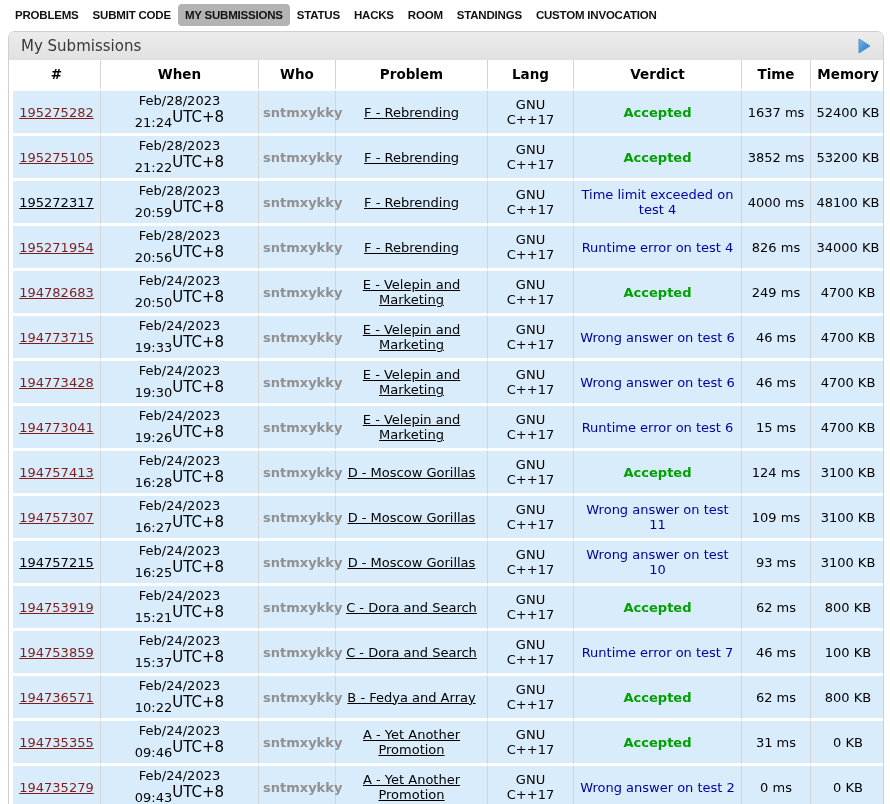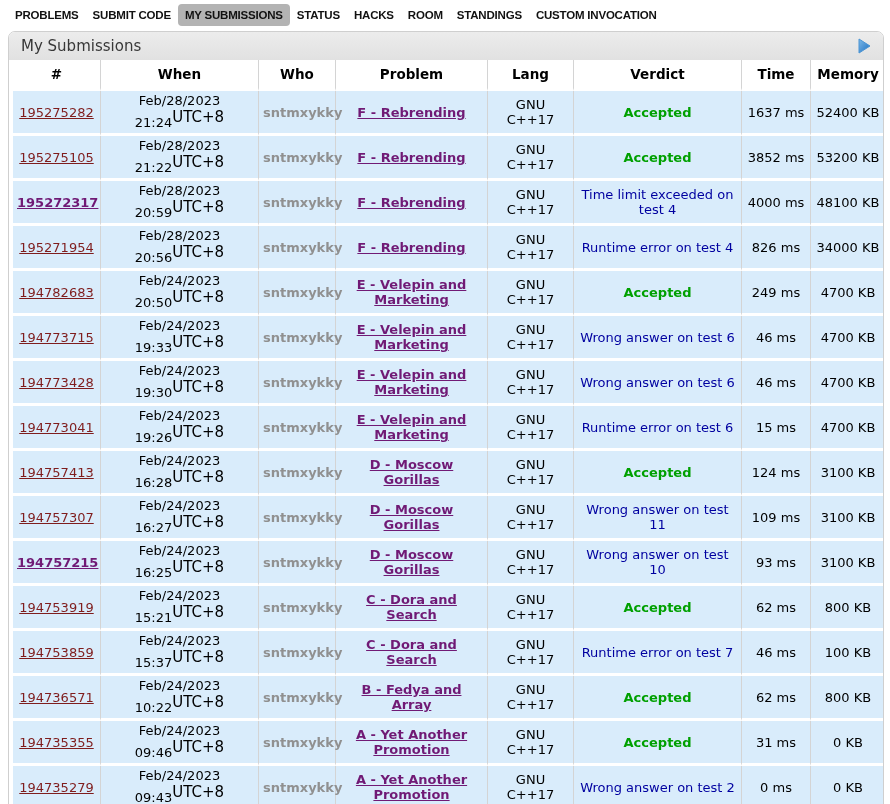--- a/index.html
+++ b/index.html
@@ -90,21 +90,21 @@
     color: #000000;
   }
   td:last-child { border-right: none; }
   tr:last-child td { border-bottom: none; }
 
   a.id-link, a.problem-link {
     color: #7f1d1d;
     text-decoration: underline;
     cursor: pointer;
   }
-  a.visited { color: #701a75; font-weight: bold; }
+  a.visited { color: #000000; }
 
   .who-text { color: #909090; font-weight: bold; }
 
   .when-date, .when-time { color: #000; text-align: right; }
   sup.tz { font-size: 15px; vertical-align: super; text-align: right; }
 
   .lang-inner { display: inline-block; max-width: 52px; }
 
   .verdict-accepted { color: #00a000; font-weight: bold; }
   .verdict-rejected { color: #0000a0; }

